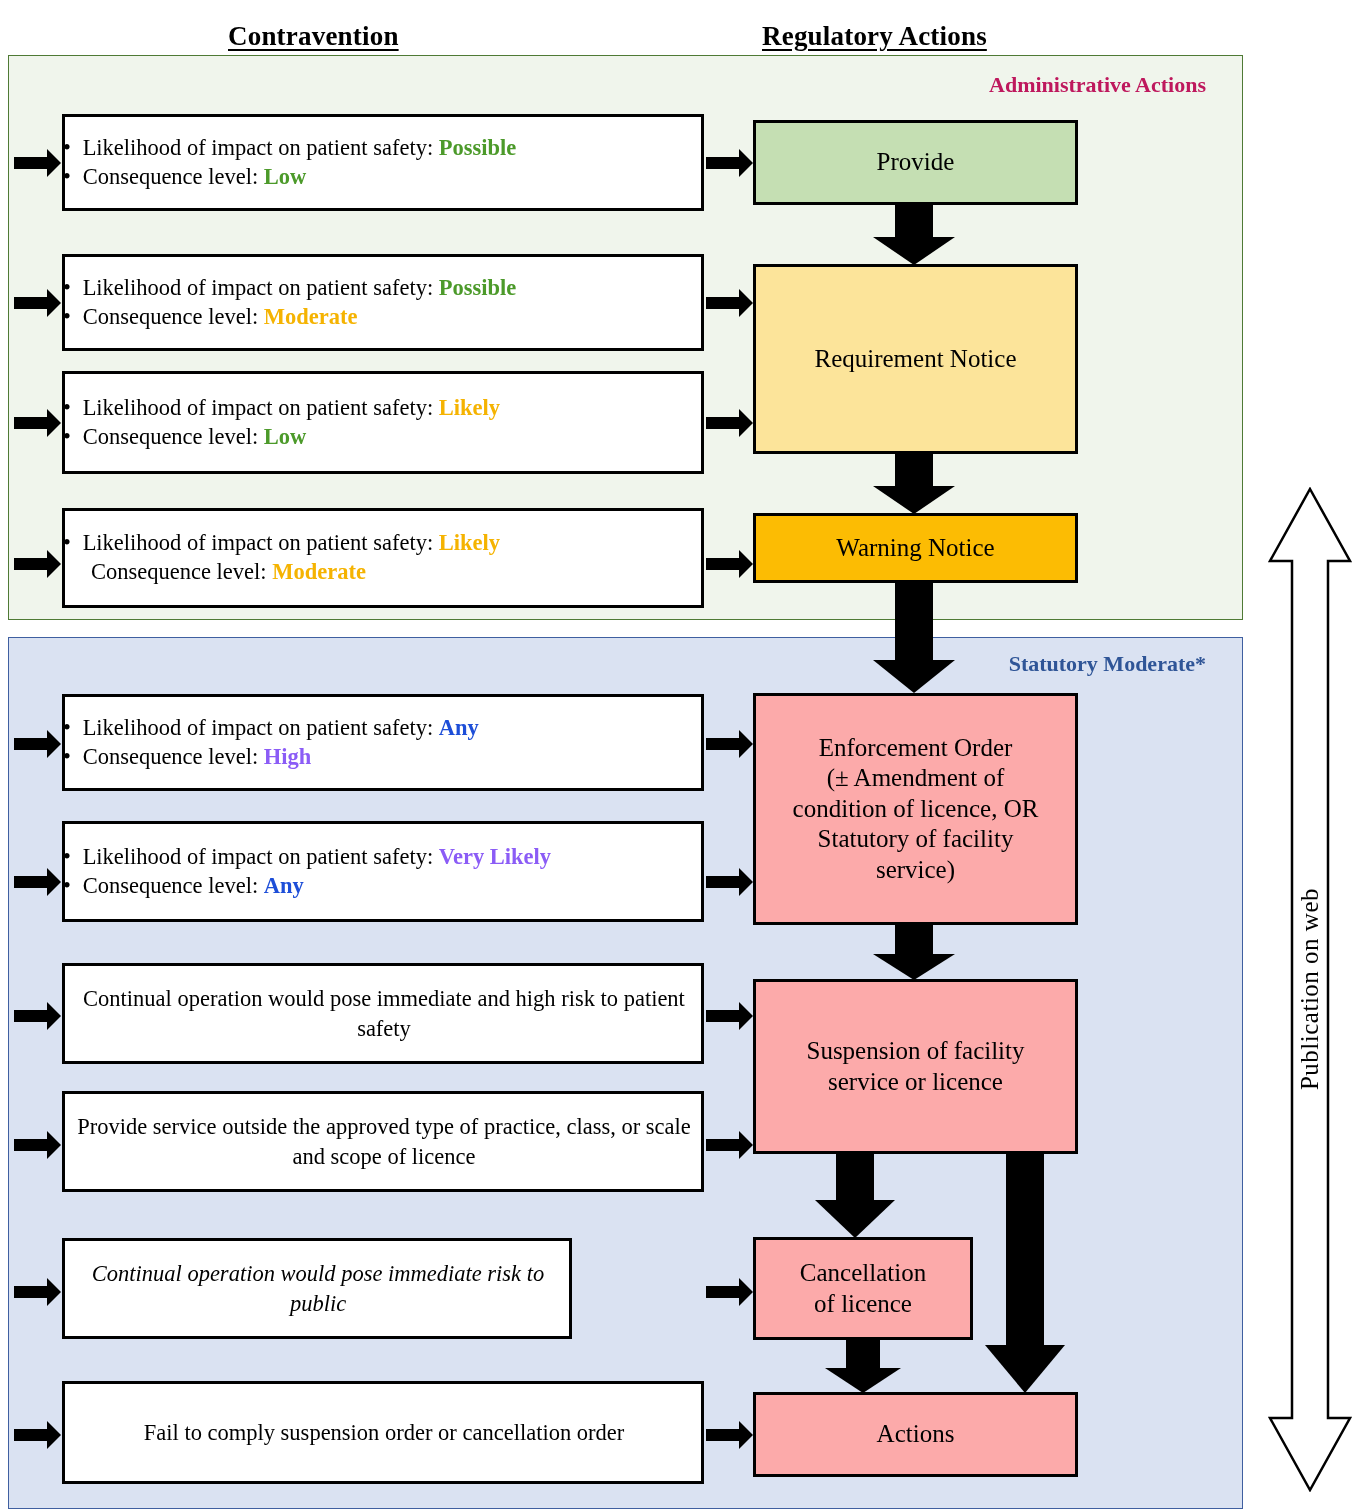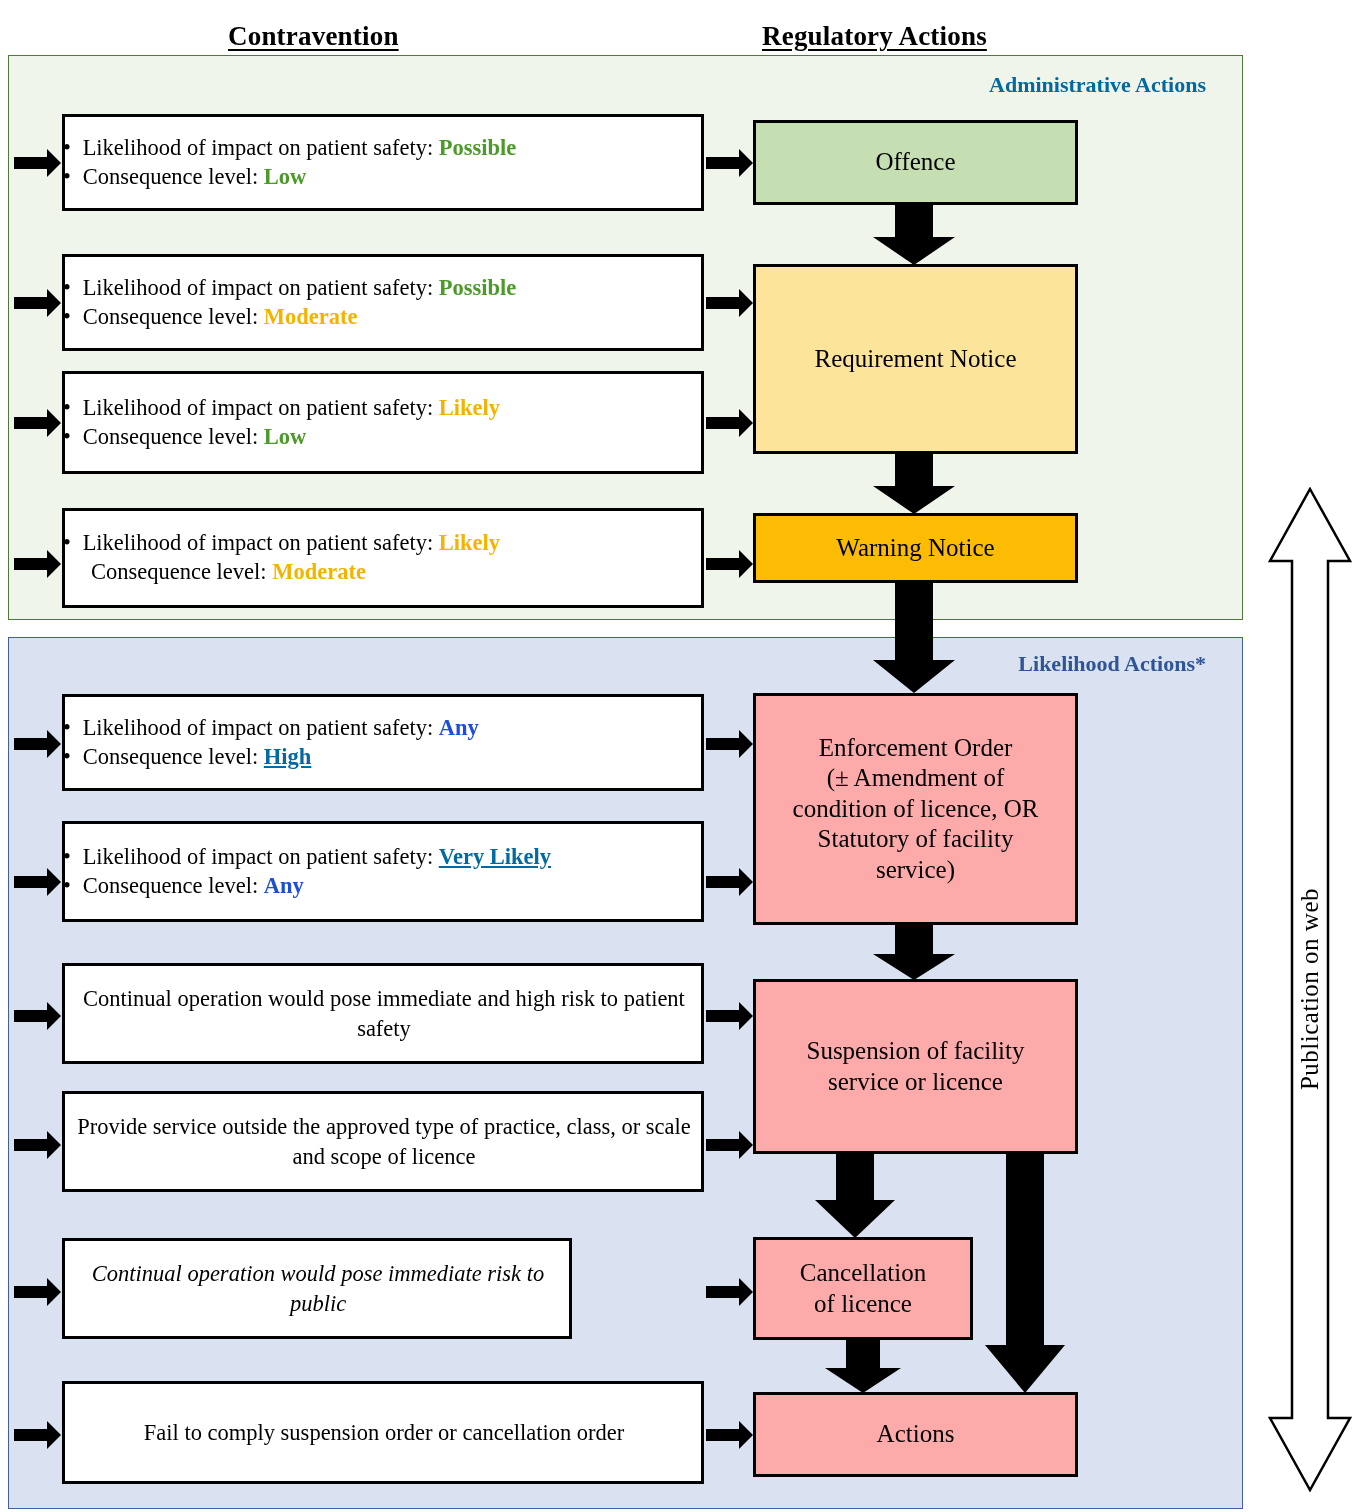--- a/index.html
+++ b/index.html
@@ -26,39 +26,39 @@
     left:8px;top:55px;width:1235px;height:565px;
     background:#f0f5ec;border:1px solid #4f7a35;
   }
   #panel-statutory{
     left:8px;top:637px;width:1235px;height:872px;
     background:#dae2f2;border:1px solid #3f5fa0;
   }
   .panel-label{
     position:absolute;font-weight:bold;font-size:22px;white-space:nowrap;
   }
-  #label-admin{right:36px;top:16px;color:#0369a1;}
+  #label-admin{right:36px;top:16px;color:#be185d;}
   #label-statutory{right:36px;top:13px;color:#2f5597;}
 
   
   .lbox{
     position:absolute;box-sizing:border-box;
     background:#ffffff;border:3px solid #000;
     display:flex;flex-direction:column;justify-content:center;
     padding:4px 10px 4px 12px;
   }
   .lbox.centered{align-items:center;text-align:center;}
   .line{font-size:22.5px;line-height:1.28;white-space:nowrap;}
   .line.wrap{white-space:normal;text-align:center;line-height:1.3;}
   .bullet::before{content:"\2022";display:inline-block;width:14px;margin-left:-14px;}
   .nobullet{padding-left:14px;}
   .val{font-weight:bold;}
   .v-green{color:#4c9a2a;}
   .v-amber{color:#f5b301;}
-  .v-red{color:#0369a1;text-decoration:underline;}
+  .v-red{color:#8b5cf6;}
   .v-black{color:#1d4ed8;}
 
   
   .rbox{
     position:absolute;box-sizing:border-box;border:3px solid #000;
     display:flex;align-items:center;justify-content:center;text-align:center;
     font-size:25px;line-height:1.22;
   }
   .rbox .rtxt{display:block;padding:0 6px;}
 
@@ -99,21 +99,21 @@
 <div id="root">
 
   <div class="col-head" id="head-contravention">Contravention</div>
   <div class="col-head" id="head-regulatory">Regulatory Actions</div>
 
   <div class="panel" id="panel-admin">
     <div class="panel-label" id="label-admin">Administrative Actions</div>
   </div>
 
   <div class="panel" id="panel-statutory">
-    <div class="panel-label" id="label-statutory">Likelihood Actions*</div>
+    <div class="panel-label" id="label-statutory">Statutory Moderate*</div>
   </div>
 
   <div class="lbox" style="left:62px;top:114px;width:642px;height:97px;">
     <div class="line bullet">
       <span>Likelihood  of impact on patient safety: </span><span class="val v-green">Possible</span>
     </div>
     <div class="line bullet">
       <span>Consequence level:  </span><span class="val v-green">Low</span>
     </div>
   </div>
@@ -195,21 +195,21 @@
   <div class="harrow" style="left:706px;top:417px;width:34px;"></div>
   <div class="harrow" style="left:706px;top:558px;width:34px;"></div>
   <div class="harrow" style="left:706px;top:738px;width:34px;"></div>
   <div class="harrow" style="left:706px;top:876px;width:34px;"></div>
   <div class="harrow" style="left:706px;top:1010px;width:34px;"></div>
   <div class="harrow" style="left:706px;top:1139px;width:34px;"></div>
   <div class="harrow" style="left:706px;top:1286px;width:34px;"></div>
   <div class="harrow" style="left:706px;top:1429px;width:34px;"></div>
 
   <div class="rbox" style="left:753px;top:120px;width:325px;height:85px;background:#c5dfb3;">
-    <span class="rtxt">Offence</span>
+    <span class="rtxt">Provide</span>
   </div>
 
   <div class="rbox" style="left:753px;top:264px;width:325px;height:190px;background:#fce49a;">
     <span class="rtxt">Requirement  Notice</span>
   </div>
 
   <div class="rbox" style="left:753px;top:513px;width:325px;height:70px;background:#fcbc03;">
     <span class="rtxt">Warning Notice</span>
   </div>
 

